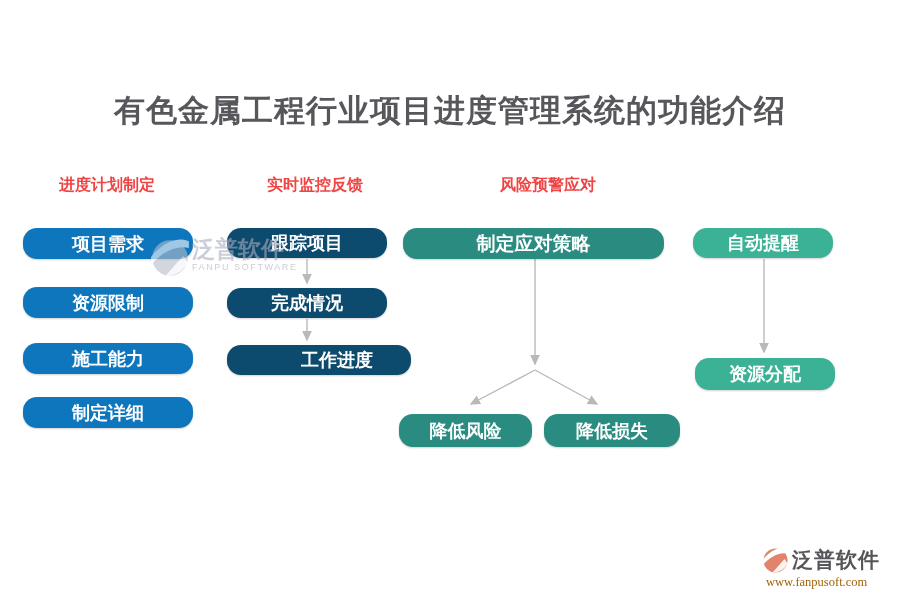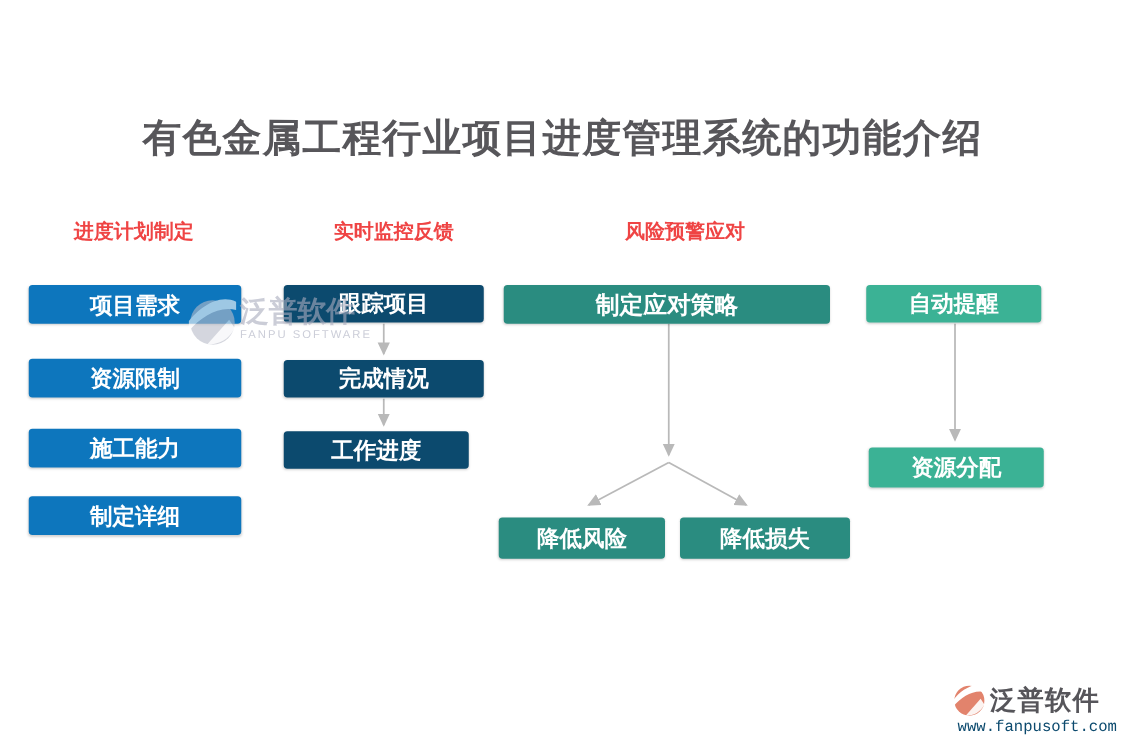--- a/index.html
+++ b/index.html
@@ -6,40 +6,40 @@
   #canvas{position:relative;width:900px;height:600px;background:#ffffff;overflow:hidden;
           font-family:"Liberation Serif","DejaVu Serif",serif;}
   
   .title{position:absolute;top:90px;left:0;width:900px;text-align:center;
          font-size:31px;font-weight:bold;color:#57565a;letter-spacing:1px;}
   
   .col-header{position:absolute;top:175px;width:160px;text-align:center;
               font-size:16px;font-weight:bold;color:#ef4444;}
   
   .btn{position:absolute;color:#ffffff;font-weight:bold;text-align:center;
-       border-radius:3px;font-size:18px;box-shadow:0 1px 2px rgba(0,0,0,.18);
+       border-radius:14px;font-size:18px;box-shadow:0 1px 2px rgba(0,0,0,.18);
        z-index:2;display:flex;align-items:center;justify-content:center;}
   .c1{background:#0d76bd;}
   .c2{background:#0c4a6e;}
   .c3{background:#2a8c80;}
   .c4{background:#3bb295;}
   
   #connectors{position:absolute;left:0;top:0;z-index:1;}
   
   .watermark{position:absolute;left:150px;top:238px;z-index:3;opacity:.6;
              display:flex;align-items:flex-start;pointer-events:none;}
   .wm-text{margin-left:2px;}
   .wm-brand{font-size:23px;font-weight:bold;color:#a9acbe;line-height:24px;}
   .wm-en{font-size:9px;letter-spacing:1.6px;color:#a9acbe;font-family:"Liberation Sans",sans-serif;}
   
   .footer-logo{position:absolute;left:762px;top:546px;z-index:3;width:138px;}
   .fl-row{display:flex;align-items:center;}
   .fl-brand{font-size:21px;font-weight:bold;color:#56555a;margin-left:3px;letter-spacing:1px;}
-  .fl-url{font-size:12.5px;color:#0c4a6e;margin-top:1px;margin-left:4px;
-          font-family:Liberation Mono, monospace;}
+  .fl-url{font-size:12.5px;color:#a16207;margin-top:1px;margin-left:4px;
+          font-family:Liberation Serif, serif;}
 </style>
 </head>
 <body>
 
 <div id="canvas">
 
   <div class="title">有色金属工程行业项目进度管理系统的功能介绍</div>
 
   <div class="col-header" style="left:27px;">进度计划制定</div>
   <div class="col-header" style="left:235px;text-align:center;">实时监控反馈</div>
@@ -62,21 +62,21 @@
     <line x1="764" y1="259" x2="764" y2="352" stroke="#b9b9b9" stroke-width="1.4" marker-end="url(#ah)"></line>
   </svg>
 
   <div class="btn c1" style="left:23px;top:228px;width:170px;height:31px;">项目需求</div>
   <div class="btn c1" style="left:23px;top:287px;width:170px;height:31px;">资源限制</div>
   <div class="btn c1" style="left:23px;top:343px;width:170px;height:31px;">施工能力</div>
   <div class="btn c1" style="left:23px;top:397px;width:170px;height:31px;">制定详细</div>
 
   <div class="btn c2" style="left:227px;top:228px;width:160px;height:30px;">跟踪项目</div>
   <div class="btn c2" style="left:227px;top:288px;width:160px;height:30px;">完成情况</div>
-  <div class="btn c2" style="left:227px;top:345px;width:148px;height:30px;">工作进度</div>
+  <div class="btn c2" style="left:227px;top:345px;width:148px;height:30px;padding-left:36px;">工作进度</div>
 
   <div class="btn c3" style="left:403px;top:228px;width:261px;height:31px;font-size:19px;">制定应对策略</div>
   <div class="btn c3" style="left:399px;top:414px;width:133px;height:33px;">降低风险</div>
   <div class="btn c3" style="left:544px;top:414px;width:136px;height:33px;">降低损失</div>
 
   <div class="btn c4" style="left:693px;top:228px;width:140px;height:30px;">自动提醒</div>
   <div class="btn c4" style="left:695px;top:358px;width:140px;height:32px;">资源分配</div>
 
   <div class="watermark">
     <svg width="40" height="40" viewBox="0 0 36 36">

